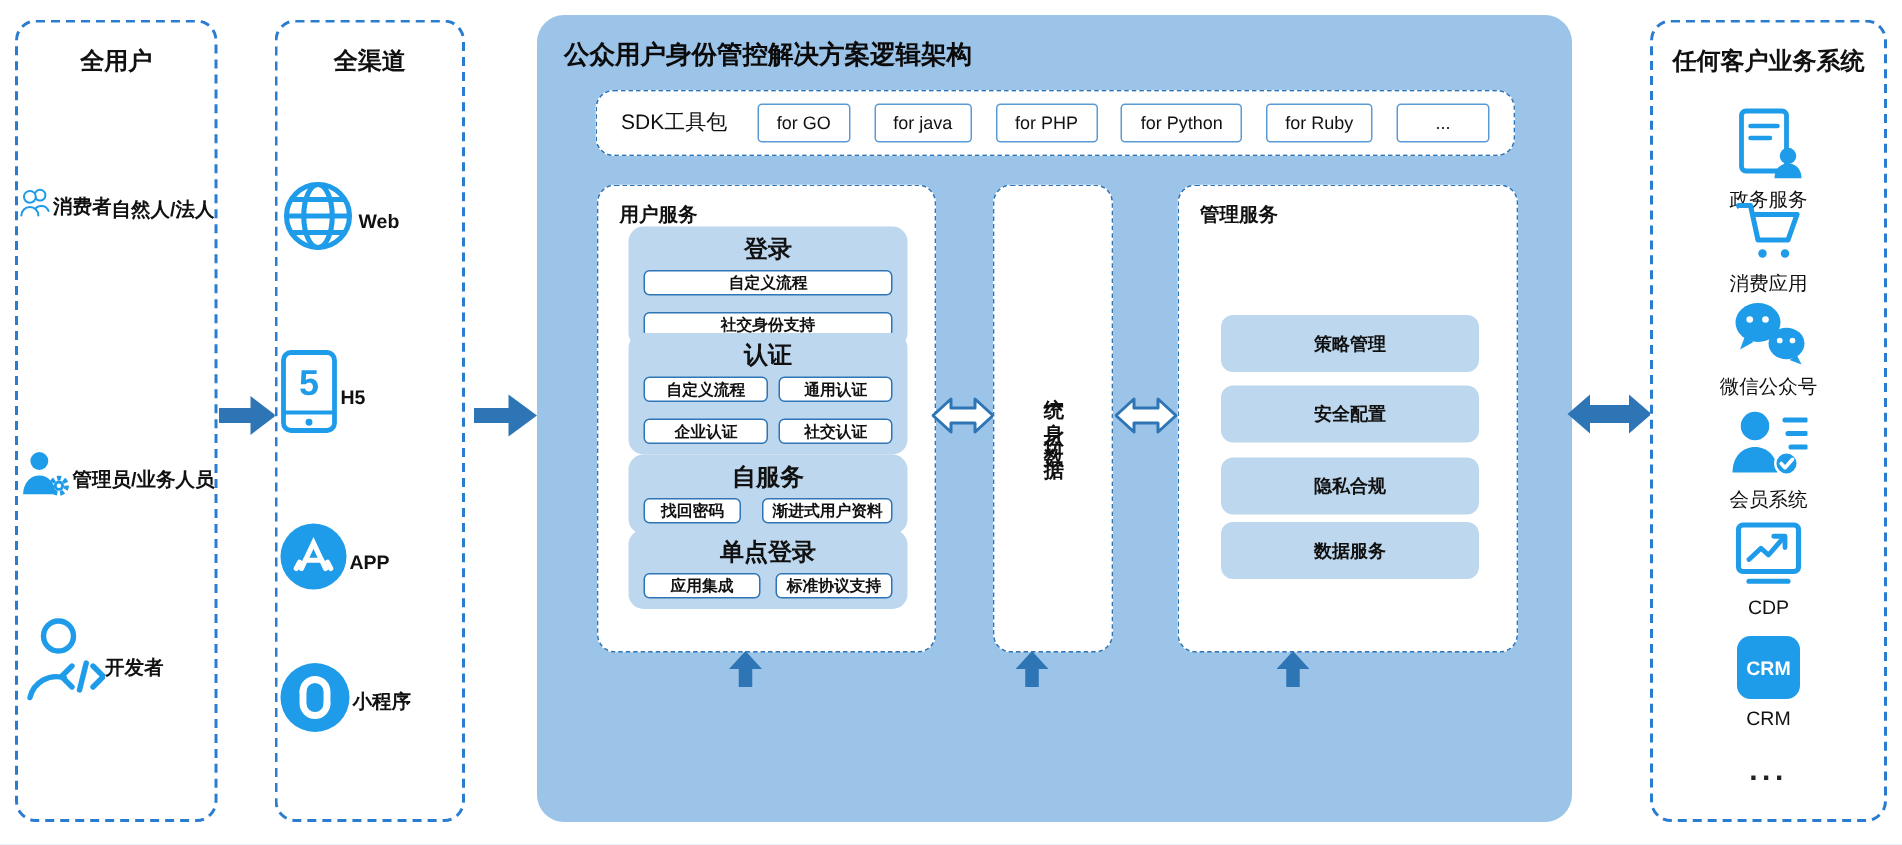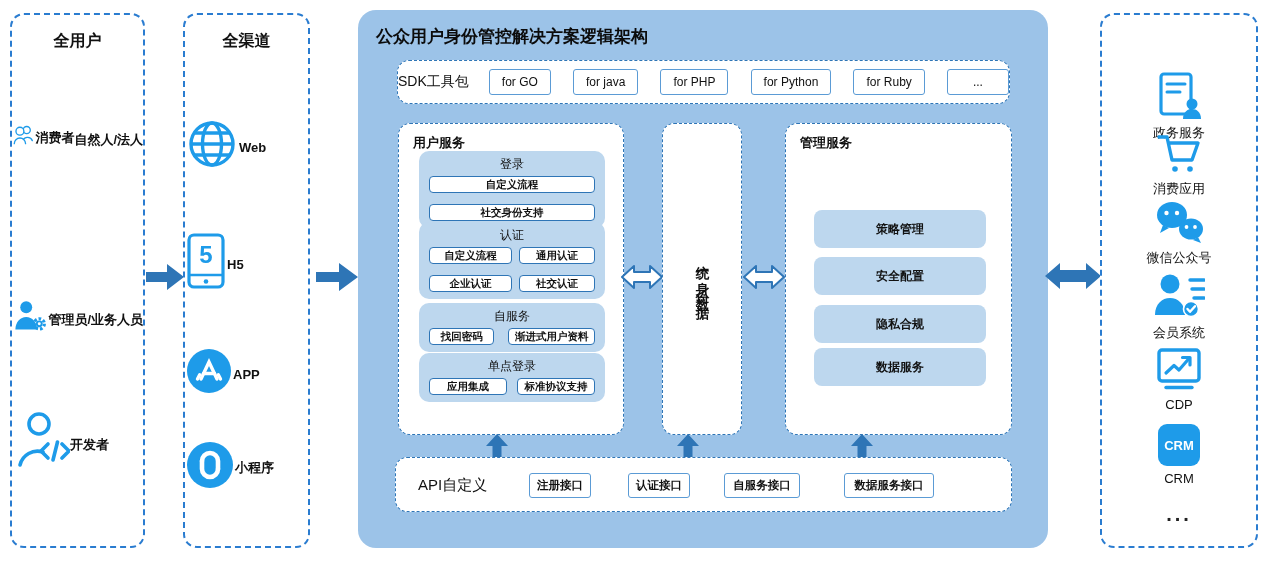--- a/index.html
+++ b/index.html
@@ -12,29 +12,29 @@
   .panel-item { position:absolute; left:0; width:100%; display:flex; align-items:center; }
   .item-label { font-size:13px; font-weight:bold; margin-top:6px; white-space:nowrap; }
 
   
   .center-block { position:absolute; left:358px; top:10px; width:690px; height:538px; background:#9CC3E8; border-radius:18px; }
   .center-title { position:absolute; left:18px; top:15px; font-size:17px; font-weight:bold; color:#0b0b0b; }
   .white-dashed { position:absolute; background:#fff; border:1.5px dashed #2E75B6; border-radius:12px; }
   .box-header { position:absolute; left:14px; top:10px; font-size:13px; font-weight:bold; }
 
   
-  #sdk-box { left:39px; top:50px; width:613px; height:44px; display:flex; align-items:center; padding:0 0; }
+  #sdk-box { left:39px; top:50px; width:613px; height:44px; display:flex; align-items:center; padding:0 16px; }
   .sdk-label { font-size:14px; margin-right:20px; white-space:nowrap; }
   .sdk-items { flex:1; display:flex; justify-content:space-between; align-items:center; }
   .sdk-chip { border:1px solid #5B9BD5; border-radius:3px; height:26px; display:flex; align-items:center; justify-content:center; font-size:12px; background:#fff; padding:0 12px; min-width:52px; white-space:nowrap; }
 
   
   #user-services { left:40px; top:113px; width:226px; height:312px; }
   .us-group { position:absolute; left:20px; width:186px; background:#BDD7EE; border-radius:10px; padding:5px 10px 7px; }
-  .us-group-title { text-align:center; font-size:12px; font-weight:normal; margin-bottom:3px; }
+  .us-group-title { text-align:center; font-size:16px; font-weight:bold; margin-bottom:3px; }
   .us-rows { display:flex; flex-direction:column; gap:11px; }
   .us-row { display:flex; gap:7px; justify-content:center; }
   .us-chip { background:#fff; border:1px solid #2E75B6; border-radius:4px; height:17px; display:flex; align-items:center; justify-content:center; font-size:10.5px; font-weight:bold; flex:1; white-space:nowrap; }
 
   
   #identity-box { left:304px; top:113px; width:80px; height:312px; display:flex; align-items:center; justify-content:center; }
   .identity-text { writing-mode:vertical-lr; font-size:13.5px; font-weight:bold; letter-spacing:8px; }
 
   
   #mgmt-box { left:427px; top:113px; width:227px; height:312px;padding-left:23px; }
@@ -244,34 +244,28 @@
     <svg class="arrow" style="left:128px; top:424px;" width="22" height="24" viewBox="0 0 22 24">
       <polygon points="11,0 22,12 15.5,12 15.5,24 6.5,24 6.5,12 0,12" fill="#2E75B6"></polygon>
     </svg>
     <svg class="arrow" style="left:319px; top:424px;" width="22" height="24" viewBox="0 0 22 24">
       <polygon points="11,0 22,12 15.5,12 15.5,24 6.5,24 6.5,12 0,12" fill="#2E75B6"></polygon>
     </svg>
     <svg class="arrow" style="left:493px; top:424px;" width="22" height="24" viewBox="0 0 22 24">
       <polygon points="11,0 22,12 15.5,12 15.5,24 6.5,24 6.5,12 0,12" fill="#2E75B6"></polygon>
     </svg>
 
-    <div class="white-dashed" id="api-box">
-      <span class="api-label">API自定义</span>
-      <span class="api-chip" style="left:133px; width:62px;">注册接口</span>
-      <span class="api-chip" style="left:232px; width:62px;">认证接口</span>
-      <span class="api-chip" style="left:328px; width:76px;">自服务接口</span>
-      <span class="api-chip" style="left:448px; width:90px;">数据服务接口</span>
-    </div>
   </div>
 
   <svg class="arrow" style="left:1044px; top:260px;" width="58" height="32" viewBox="0 0 58 32">
     <polygon points="1,16 16,3 16,10 42,10 42,3 57,16 42,29 42,22 16,22 16,29" fill="#2E75B6"></polygon>
   </svg>
 
   <div class="dashed-panel" style="left:1100px; top:13px; width:158px; height:535px;">
+    <div class="panel-title">任何客户业务系统</div>
 
     <div class="sys-item" style="top:56px;">
       <svg width="46" height="48" viewBox="0 0 46 48">
         <rect x="5" y="3" width="30" height="40" rx="3" fill="none" stroke="#1E9BE9" stroke-width="3.2"></rect>
         <g stroke="#1E9BE9" stroke-width="3" stroke-linecap="round">
           <line x1="11" y1="13" x2="29" y2="13"></line>
           <line x1="11" y1="21" x2="24" y2="21"></line>
         </g>
         <circle cx="36" cy="33" r="5.5" fill="#1E9BE9"></circle>
         <path d="M27 48c0-7 4.5-10 9-10s9 3 9 10z" fill="#1E9BE9"></path>

